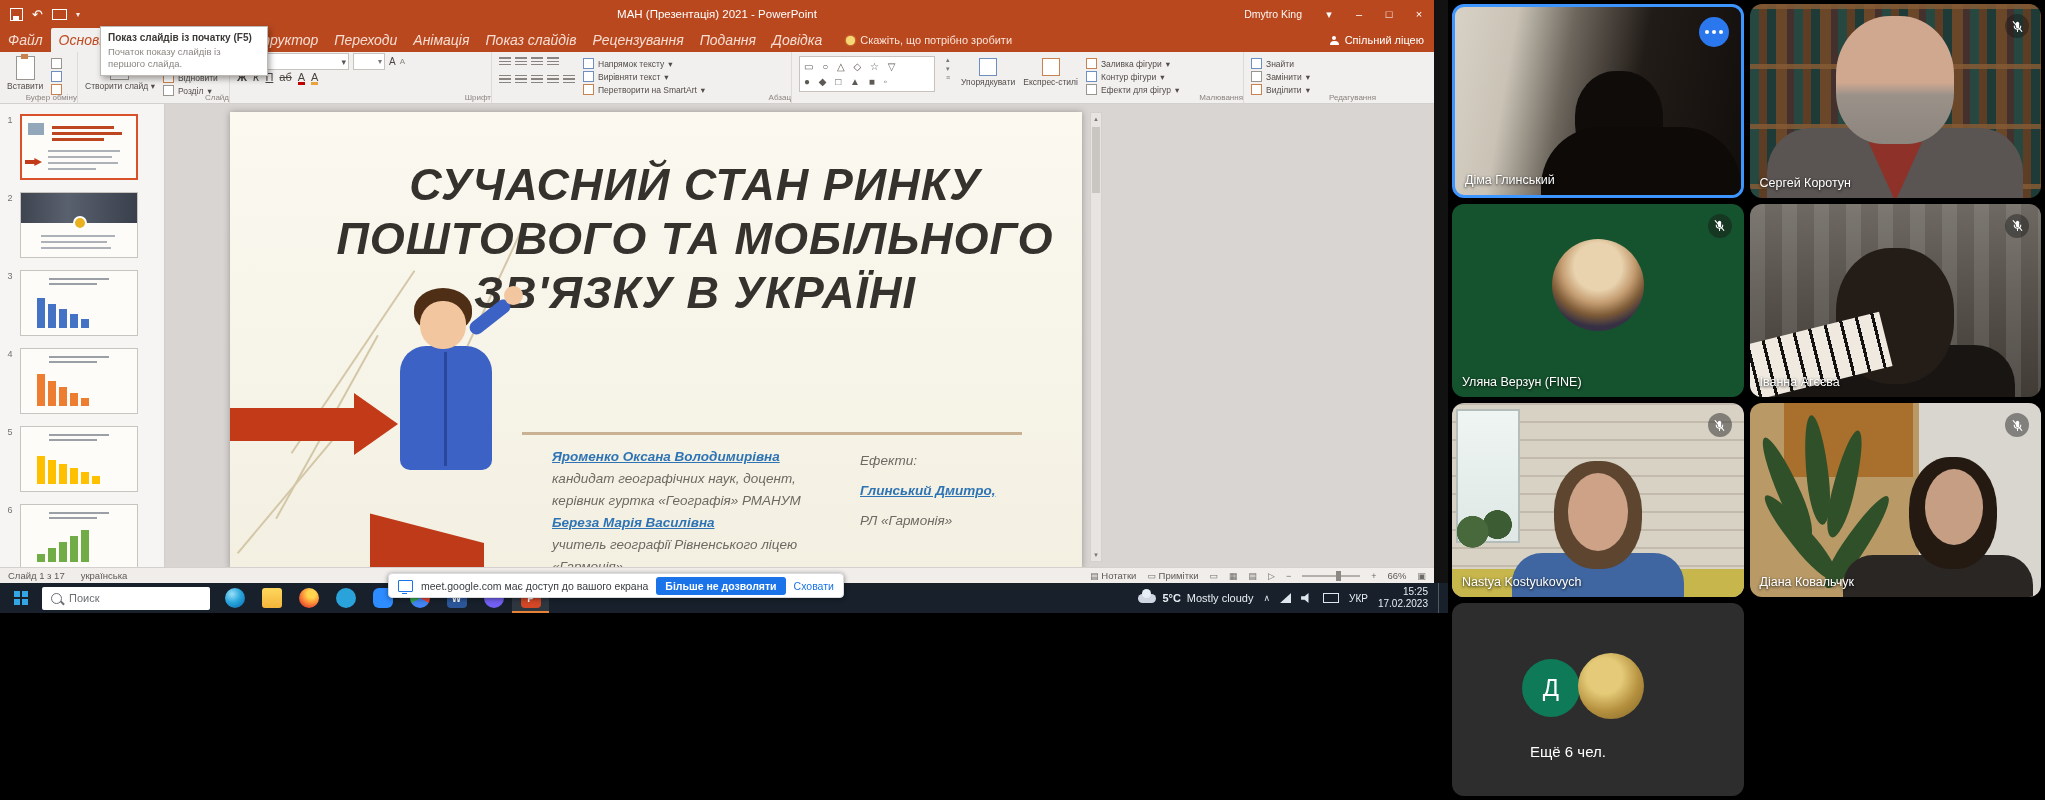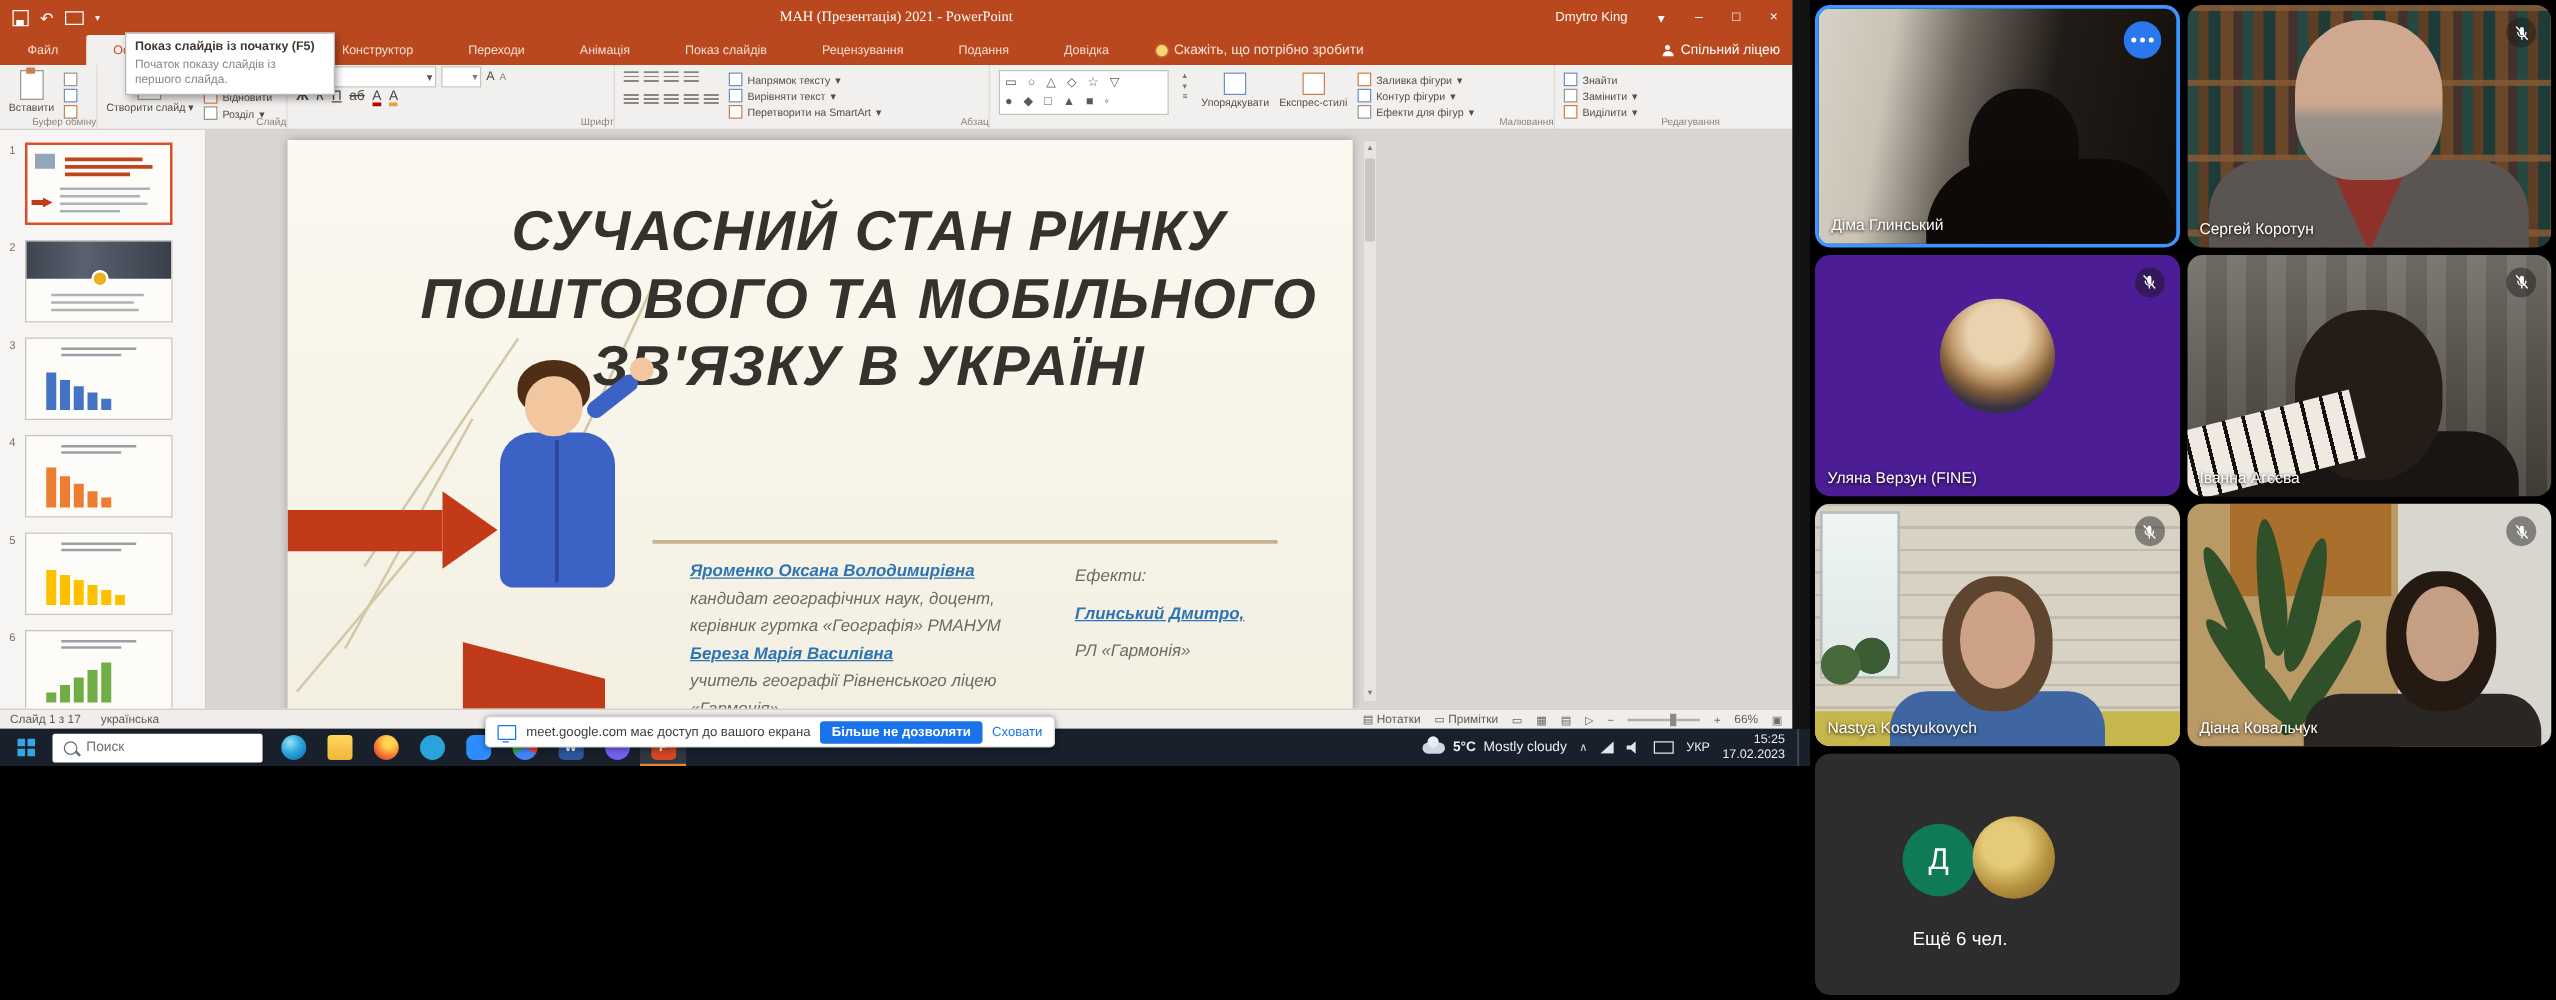--- a/index.html
+++ b/index.html
@@ -9,27 +9,27 @@
   #ppt{position:absolute;left:0;top:0;width:1434px;height:583px;background:#d9d5d2;overflow:hidden;}
   #desktop-sliver{position:absolute;left:1434px;top:0;width:14px;height:583px;background:#121212;}
   .titlebar{position:relative;height:28px;background:#b9481f;display:flex;align-items:center;color:#fff;}
   .qat{display:flex;align-items:center;gap:9px;margin-left:10px;z-index:2;}
   .qat-save{width:11px;height:11px;border:1.5px solid #fff;position:relative;}
   .qat-save::after{content:"";position:absolute;left:2px;bottom:0;width:6px;height:4px;background:#fff;}
   .qat-undo{font-size:13px;line-height:1;}
   .qat-mon{width:13px;height:9px;border:1.5px solid #fff;}
   .qat-caret{font-size:8px;opacity:.9;}
   .tb-title{position:absolute;left:0;right:0;top:0;height:28px;display:flex;align-items:center;justify-content:center;
-            font-size:11.5px;color:#fff;pointer-events:none;font-family:Liberation Serif, serif;}
+            font-size:11.5px;color:#fff;pointer-events:none;}
   .tb-right{margin-left:auto;display:flex;align-items:center;height:28px;z-index:2;}
   .acct{font-size:10.5px;margin-right:12px;opacity:.95;}
   .winbtn{width:30px;height:28px;display:flex;align-items:center;justify-content:center;font-size:11px;color:#fff;}
   
   .tabrow{position:relative;height:24px;background:#b9481f;display:flex;align-items:stretch;color:#f6ddd2;}
-  .tab{display:flex;align-items:center;padding:0 22px;font-size:10px;white-space:nowrap;}
+  .tab{display:flex;align-items:center;padding:0 8px;font-size:14px;white-space:nowrap;font-style:italic;}
   .tab.active{background:#f2f0ef;color:#c24a21;border-radius:2px 2px 0 0;}
   .tellme{display:flex;align-items:center;gap:5px;font-size:11px;color:#fbe3d8;margin-left:16px;white-space:nowrap;}
   .bulb{width:9px;height:9px;border-radius:50%;background:#f7d774;box-shadow:0 0 2px #f7d774;}
   .share{margin-left:auto;display:flex;align-items:center;gap:6px;font-size:11px;color:#fff;margin-right:10px;white-space:nowrap;}
   .person-ic{width:9px;height:9px;position:relative;}
   .person-ic::before{content:"";position:absolute;left:2.5px;top:0;width:4px;height:4px;border-radius:50%;background:#fff;}
   .person-ic::after{content:"";position:absolute;left:0;bottom:0;width:9px;height:4px;border-radius:4px 4px 0 0;background:#fff;}
   
   .tooltip{position:absolute;left:100px;top:26px;width:152px;background:#fff;border:1px solid #bcb8b4;
            box-shadow:2px 3px 6px rgba(0,0,0,.35);padding:5px 7px;z-index:60;}
@@ -168,21 +168,21 @@
   
   .sc1{background:linear-gradient(100deg,#d8d2c6 0%,#c9c2b5 20%,#6e675e 38%,#221c18 62%,#120e0b 100%);}
   .sc1 .silhead{position:absolute;left:42%;top:34%;width:88px;height:98px;background:#100c09;border-radius:46%;}
   .sc1 .sil{position:absolute;left:30%;bottom:-16px;width:200px;height:84px;background:#0d0a08;border-radius:60px 60px 0 0;}
   .sc2{background:repeating-linear-gradient(180deg,rgba(132,90,52,.85) 0 5px,rgba(0,0,0,0) 5px 60px),
        repeating-linear-gradient(90deg,#274741 0 9px,#5d3e24 9px 17px,#1f3b38 17px 26px,#6b4729 26px 37px,#44302c 37px 44px),#4c3722;}
   .p2head{position:absolute;left:50%;top:12px;transform:translateX(-50%);width:118px;height:128px;
           background:linear-gradient(180deg,#d0a88f 0 52%,#9a9189 62%,#8d867e 100%);border-radius:46% 46% 40% 40%;}
   .p2body{position:absolute;left:50%;bottom:-10px;transform:translateX(-50%);width:256px;height:80px;background:#5a5452;border-radius:44px 44px 0 0;}
   .p2v{position:absolute;left:50%;bottom:-4px;transform:translateX(-50%);width:54px;height:60px;background:#8e3128;clip-path:polygon(50% 100%,0 0,100% 0);}
-  .sc3{background:#4c1d95;}
+  .sc3{background:#14532d;}
   .avatar3{position:absolute;left:50%;top:42%;transform:translate(-50%,-50%);width:92px;height:92px;border-radius:50%;
            background:radial-gradient(circle at 50% 30%,#e8d3ae 0 30%,#c59d72 46%,#7c5a36 62%,#353044 76%);}
   .sc4{background:linear-gradient(180deg,#6e6962 0,#57524b 45%,#403b35 100%);}
   .sc4::before{content:"";position:absolute;inset:0;background:repeating-linear-gradient(90deg,rgba(255,255,255,.10) 0 15px,rgba(0,0,0,0) 15px 32px);}
   .p4head{position:absolute;left:50%;top:44px;transform:translateX(-50%);width:118px;height:136px;background:#241d17;border-radius:46%;}
   .p4body{position:absolute;left:50%;bottom:-8px;transform:translateX(-50%);width:240px;height:60px;background:#191512;border-radius:40px 40px 0 0;}
   .piano{position:absolute;left:-12px;bottom:12px;width:150px;height:56px;transform:rotate(-14deg);
          background:repeating-linear-gradient(90deg,#efe9df 0 13px,#141210 13px 16px);}
   .sc5{background:repeating-linear-gradient(180deg,rgba(176,168,152,.55) 0 2px,rgba(0,0,0,0) 2px 18px),#d8d2c5;}
   .w5{position:absolute;left:4px;top:6px;width:64px;height:134px;background:linear-gradient(180deg,#eef5f3,#dfe8e4);border:2px solid #b4bdb9;box-sizing:border-box;}

